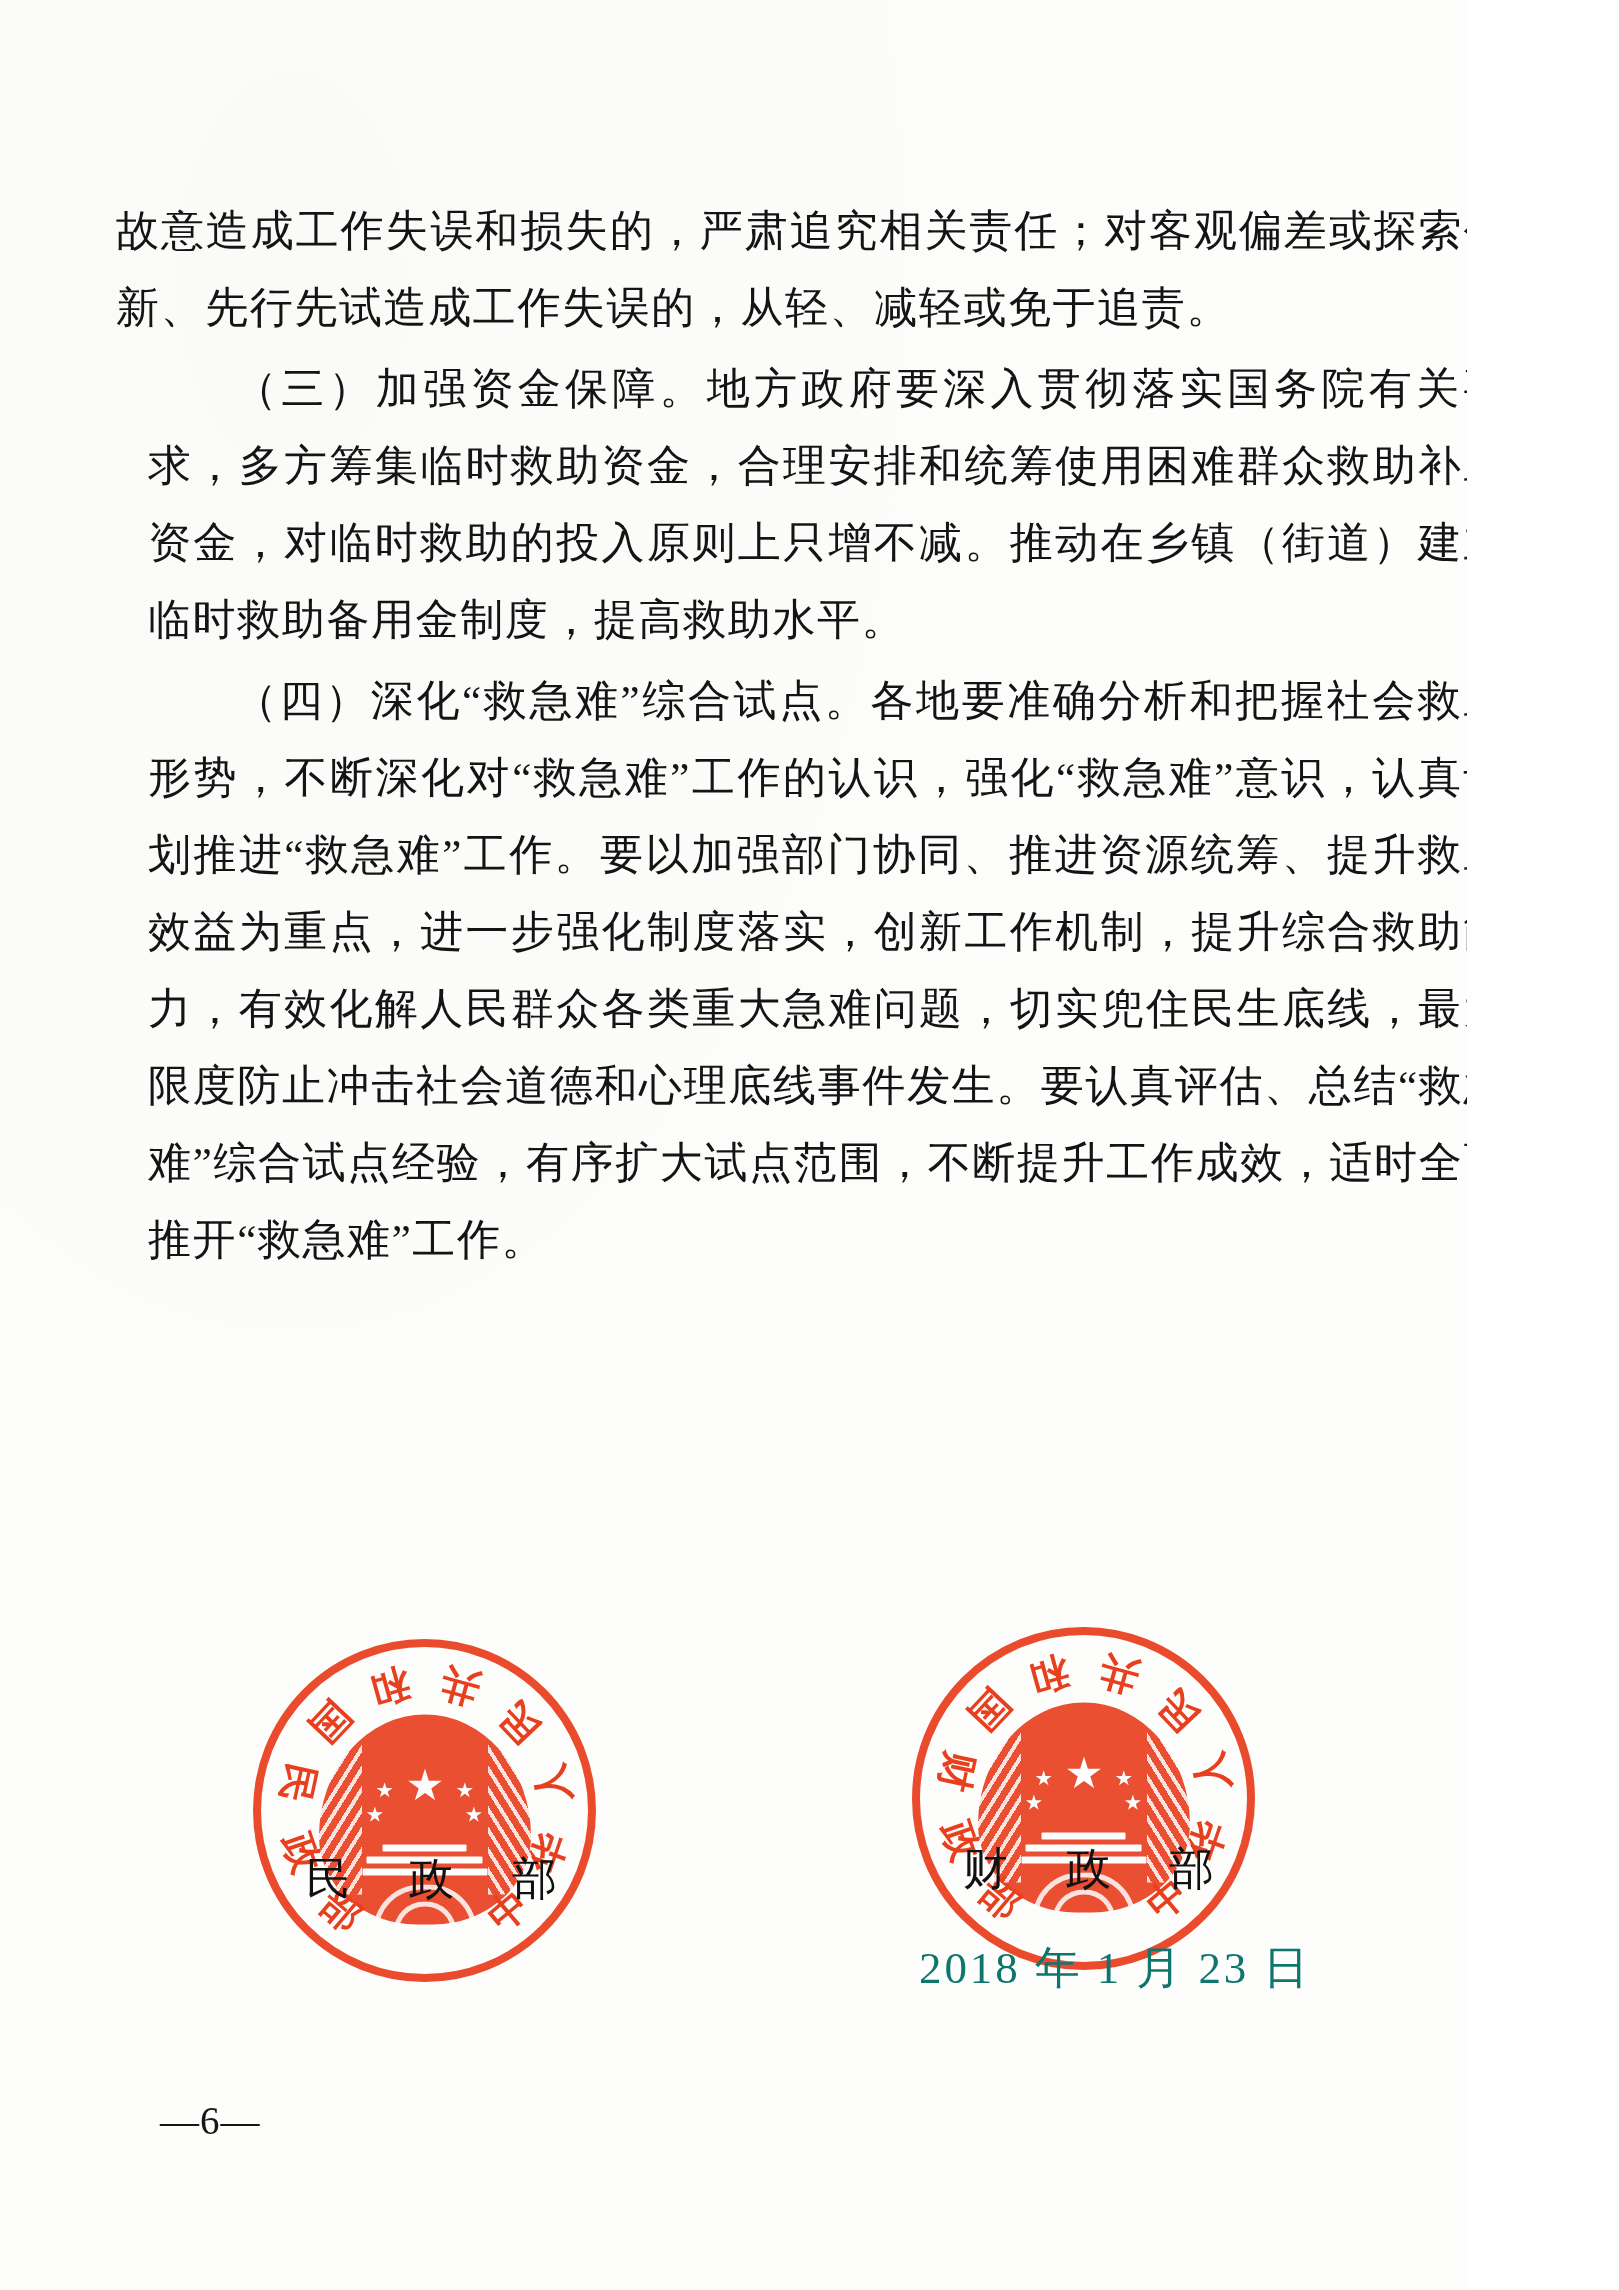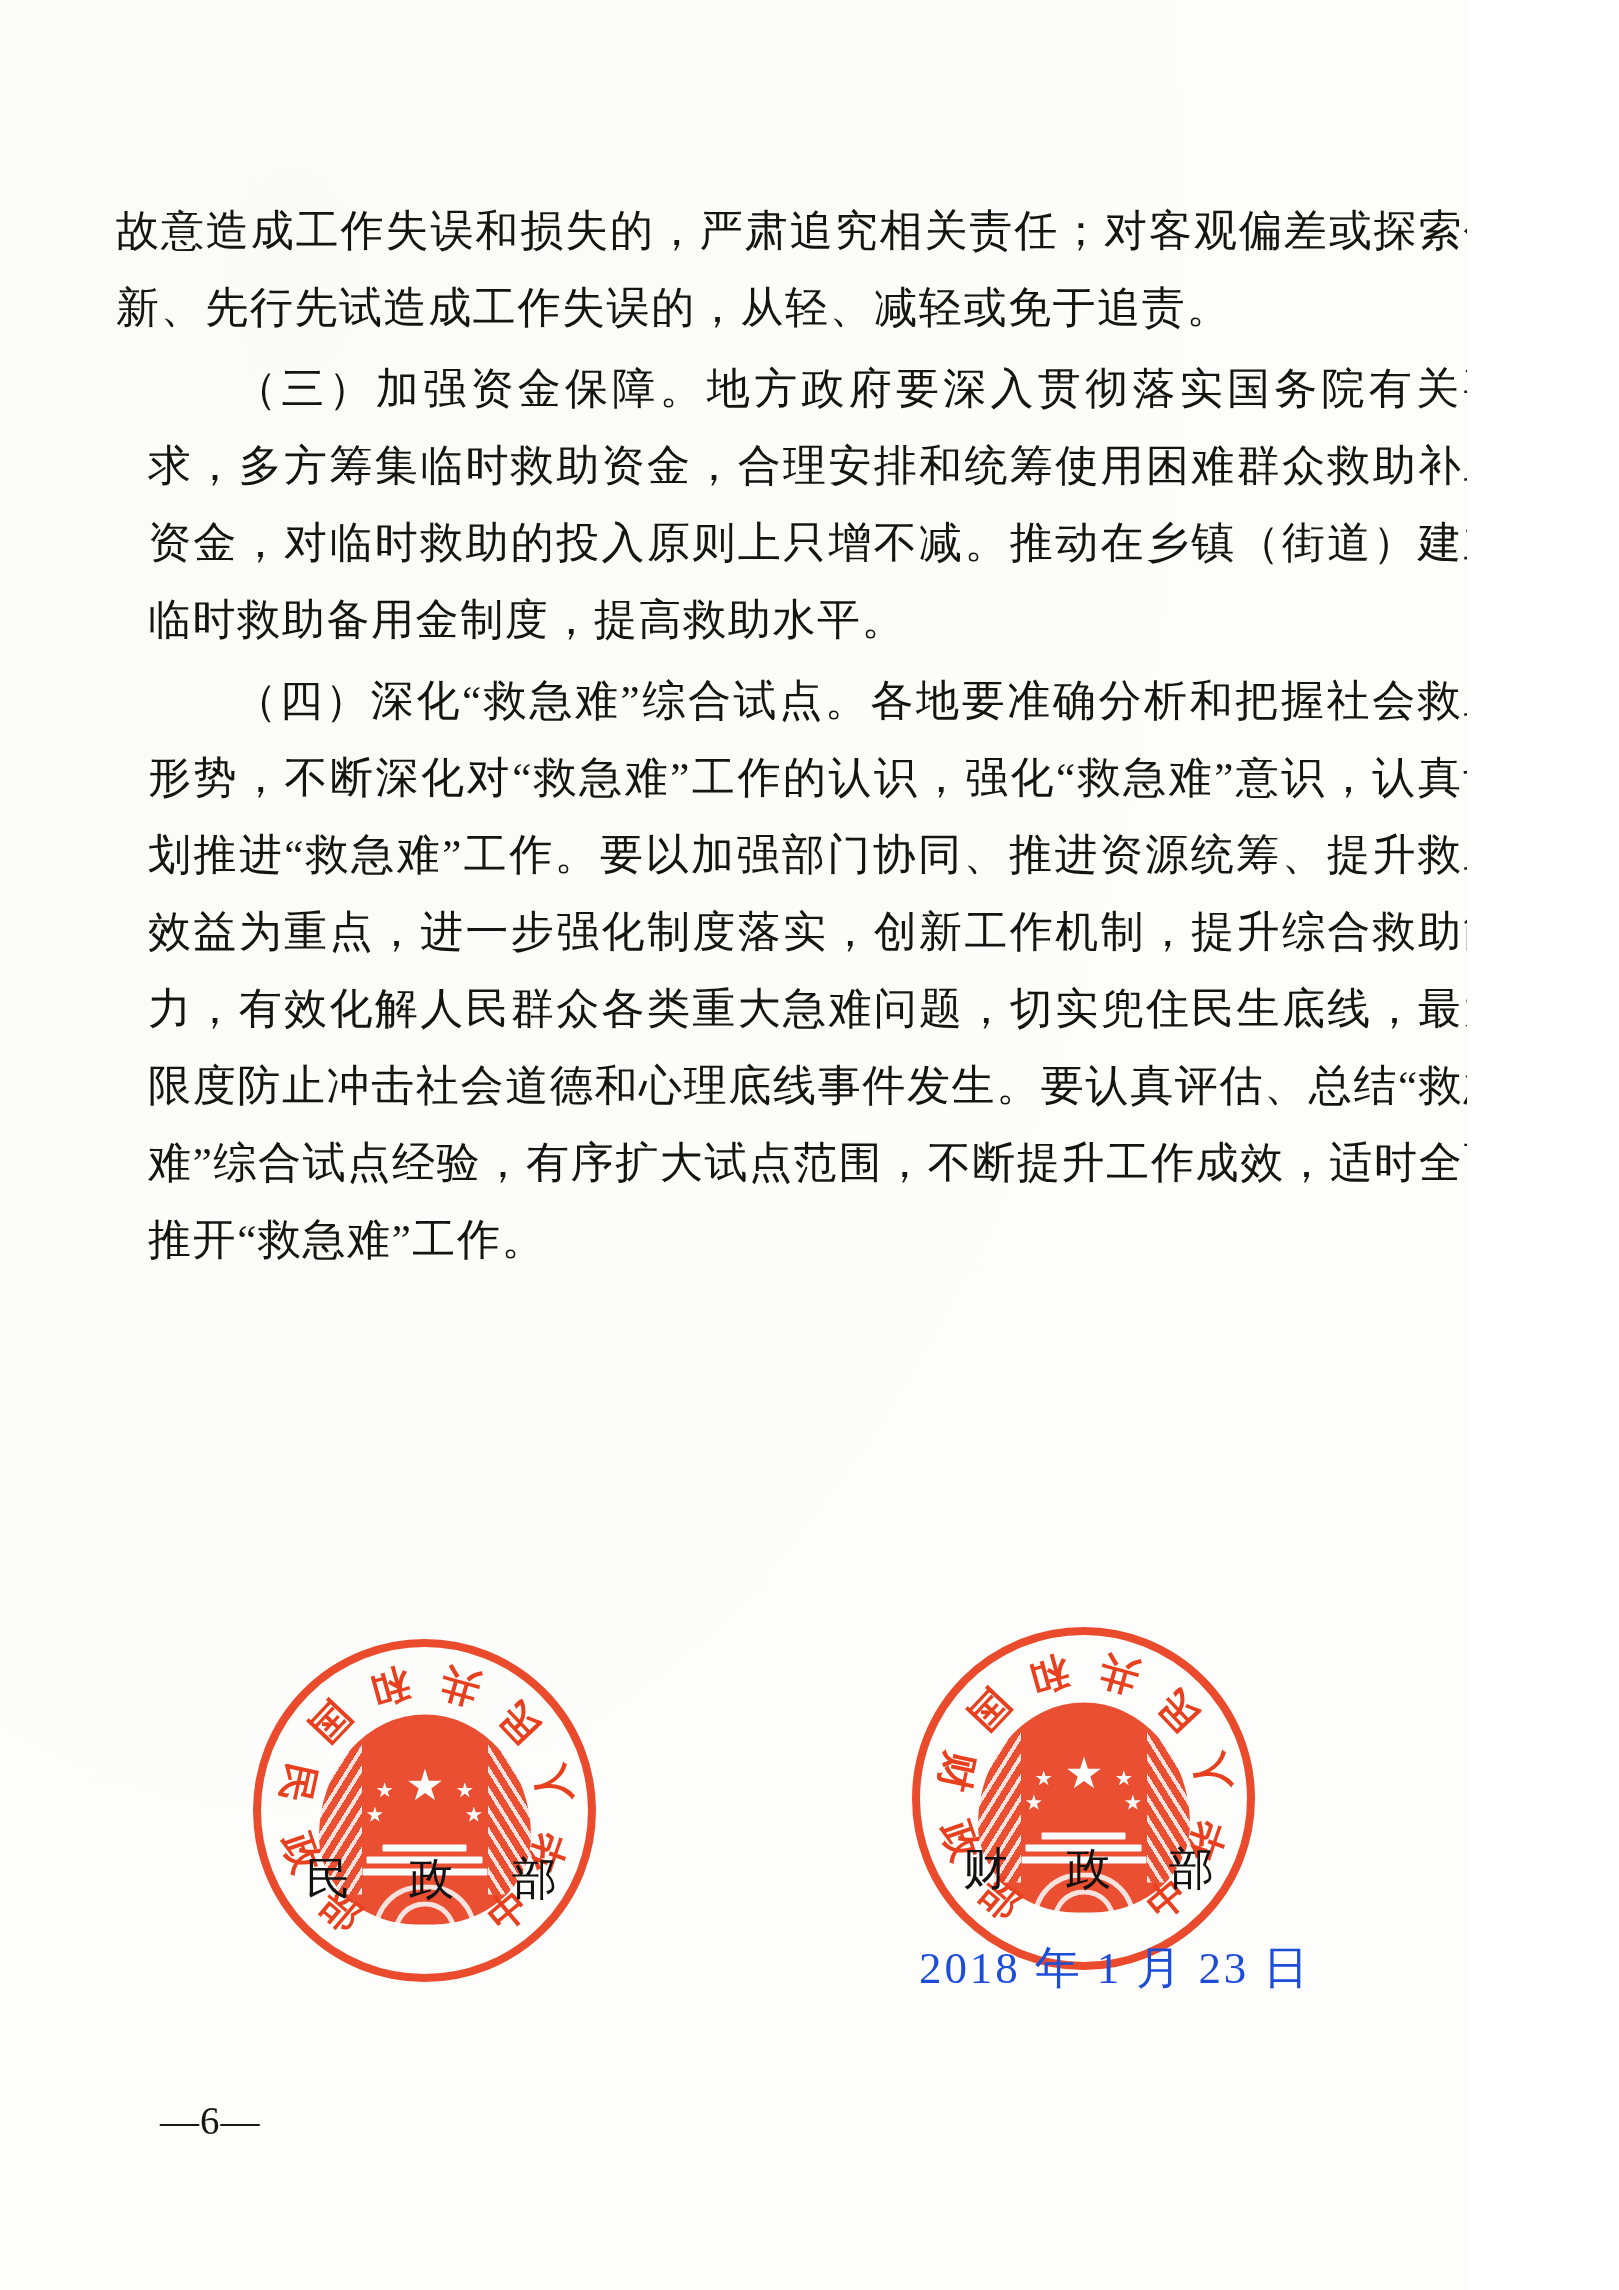--- a/index.html
+++ b/index.html
@@ -174,21 +174,21 @@
     white-space: nowrap;
   }
   .seal-overlay-text span { padding: 0 29px; }
 
   
   #date-line {
     position: absolute;
     left: 919px;
     top: 1938px;
     font-size: 45px;
-    color: #1d4ed8;
+    color: #0f766e;
     letter-spacing: 2.9px;
     font-family: "Liberation Serif", "DejaVu Serif", serif;
     white-space: nowrap;
     text-align: center;
   }
 
   
   #page-number {
     position: absolute;
     left: 160px;

